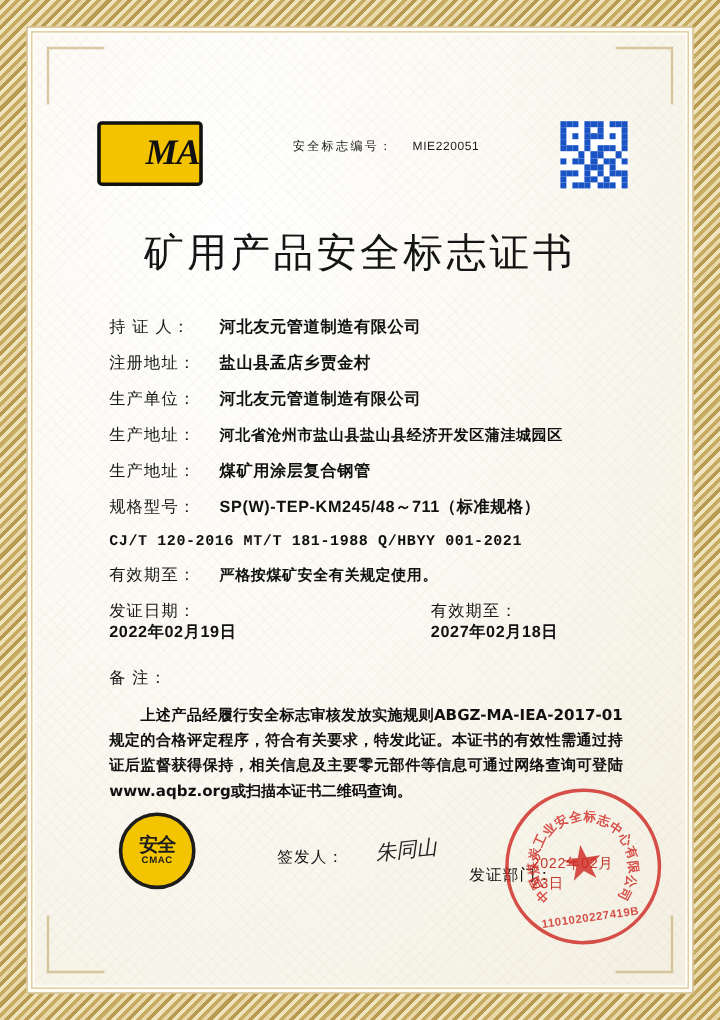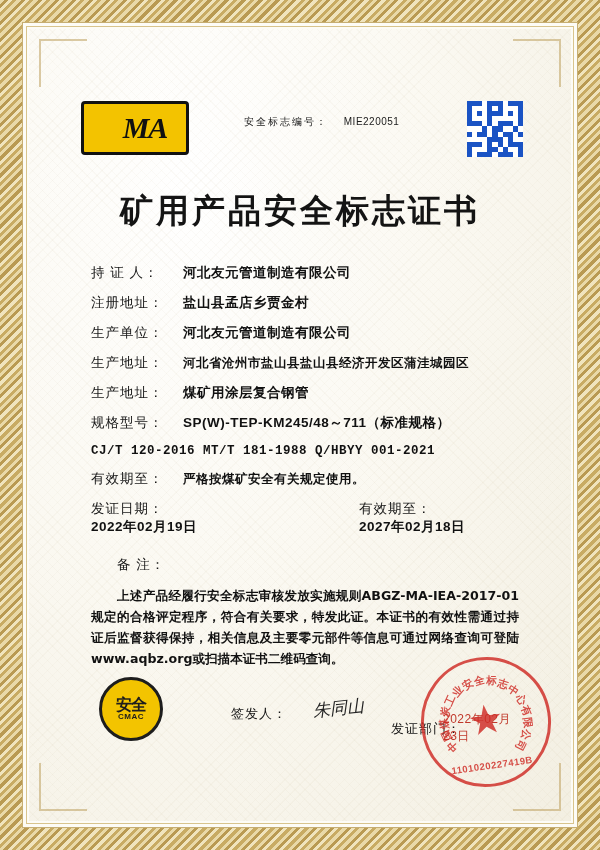--- a/index.html
+++ b/index.html
@@ -68,22 +68,21 @@
     position: absolute;
     left: 52px;
     top: 12px;
     width: 82px;
     height: 48px;
     background: #f3c300;
     border: 3px solid #111;
     border-radius: 4px;
     display: flex;
     align-items: center;
-    justify-content: center;
-    padding-left: 20px;
+    justify-content: flex-end;
   }
   .ma-logo span {
     font-family: "Liberation Serif", serif;
     font-weight: bold;
     font-style: italic;
     font-size: 30px;
     color: #111;
     letter-spacing: -1px;
   }
   .cert-no {
@@ -114,21 +113,21 @@
   .qr-grid i.on { background: #1a53c4; }
 
   
   .title {
     position: absolute;
     top: 160px;
     left: 0;
     right: 0;
     text-align: center;
     font-family: "DejaVu Sans", sans-serif;
-    font-weight: bold;
+    font-weight: normal;
     font-size: 33px;
     letter-spacing: 3px;
     color: #141414;
   }
 
   
   .fields {
     position: absolute;
     top: 235px;
     left: 62px;
@@ -155,21 +154,21 @@
     letter-spacing: 0.5px;
   }
   .row .val.small { font-size: 12.5px; font-family: Liberation Mono, monospace; }
 
   .row-split { display: flex; align-items: baseline; }
   .row-split .half { display: flex; align-items: baseline; flex-direction: column; }
   .row-split .half:first-child { width: 268px; }
   .row-split .half .lbl { width: 92px; flex: none; }
   .row-split .half .lbl2 { width: 78px; flex: none; letter-spacing: 1px; }
 
-  .remark-row { margin-top: 20px; margin-left: 26px; }
+  .remark-row { margin-top: 20px; }
 
   
   .para {
     position: absolute;
     top: 556px;
     left: 62px;
     right: 52px;
     font-size: 12.6px;
     line-height: 21px;
     color: #111;

